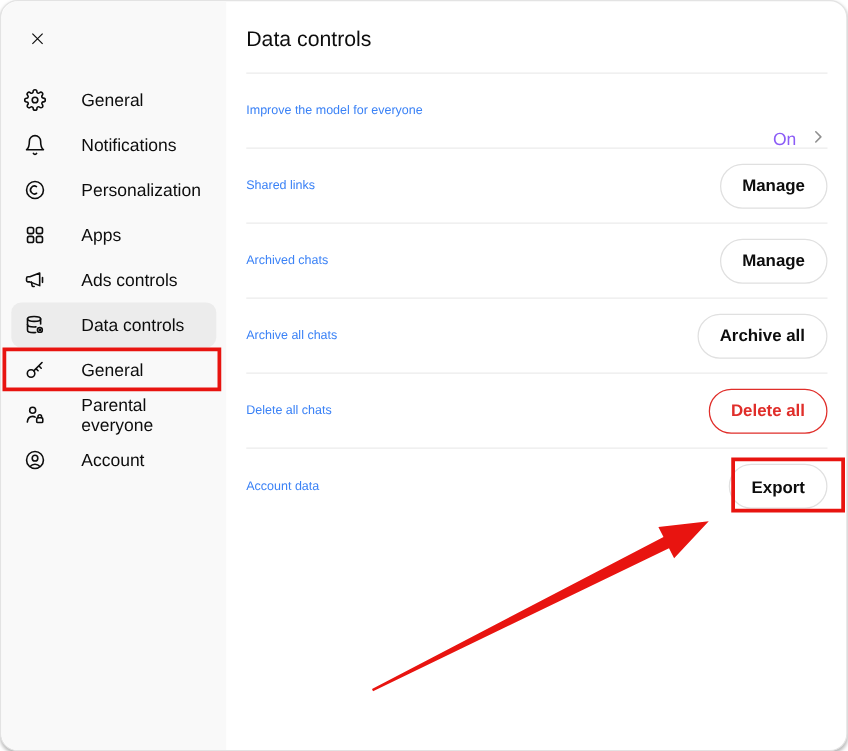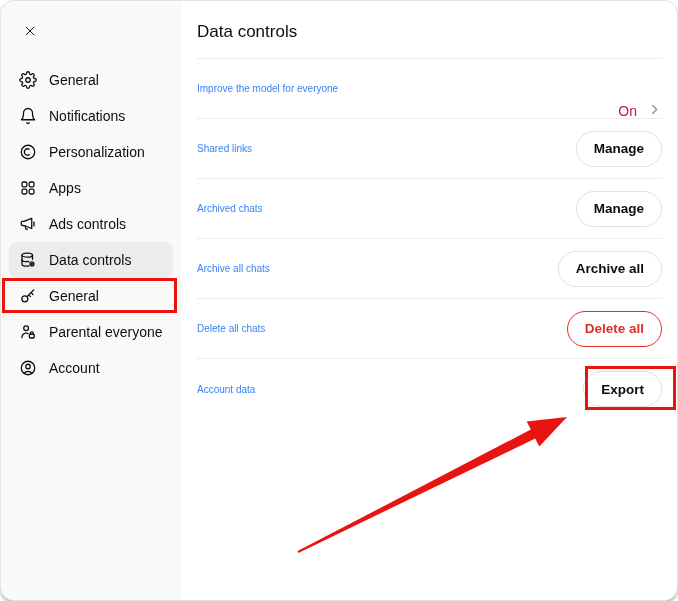--- a/index.html
+++ b/index.html
@@ -22,21 +22,21 @@
   }
   .close-btn {
     position: absolute; left: 18px; top: 20px;
     width: 22px; height: 22px;
     display: flex; align-items: center; justify-content: center;
     background: transparent; border: none; cursor: pointer;
   }
   .close-btn svg { width: 14px; height: 14px; stroke: #0d0d0d; stroke-width: 1.6; }
   .nav { position: absolute; top: 61px; left: 8px; right: 8px; }
   .nav-item {
-    height: 36px; display: flex; align-items: center; gap: 12px;
+    height: 36px; display: flex; align-items: center; gap: 28px;
     padding: 0 10px; border-radius: 8px; cursor: pointer;
     font-size: 14px; color: #0d0d0d;
   }
   .nav-item.selected { background: #ececec; }
   .nav-icon { width: 18px; height: 18px; display: flex; align-items: center; justify-content: center; flex: 0 0 18px; }
   .nav-icon svg { width: 18px; height: 18px; stroke: #0d0d0d; stroke-width: 1.7; fill: none; stroke-linecap: round; stroke-linejoin: round; }
 
   
   .main { position: absolute; left: 180px; top: 0; right: 0; bottom: 0; padding: 0 15px 0 16px; }
   .main-title {
@@ -44,21 +44,21 @@
     padding: 21px 0 16px; border-bottom: 1px solid #ececec;
   }
   .row {
     height: 60px; display: flex; align-items: center; justify-content: space-between;
     border-bottom: 1px solid #ececec;
   }
   .row.last { border-bottom: none; }
   .row-label { font-size: 10px; color: #3b82f6; }
   .row-value {
     display: flex; align-items: center; gap: 10px;
-    font-size: 14px; color: #be185d; cursor: pointer; margin-top: 44px;
+    font-size: 14px; color: #8b5cf6; cursor: pointer; margin-top: 44px;
   }
   .row-value svg { width: 15px; height: 15px; stroke: #8f8f8f; stroke-width: 2; fill: none; stroke-linecap: round; stroke-linejoin: round; }
   .btn {
     height: 36px; padding: 0 17px; border-radius: 999px;
     background: #ffffff; border: 1px solid #e0e0e0;
     font-family: Liberation Sans, sans-serif;
     font-size: 13.5px; font-weight: 700; color: #0d0d0d;
     cursor: pointer; white-space: nowrap;
   }
   .btn.danger { color: #e02e2a; border-color: #e02e2a; }

